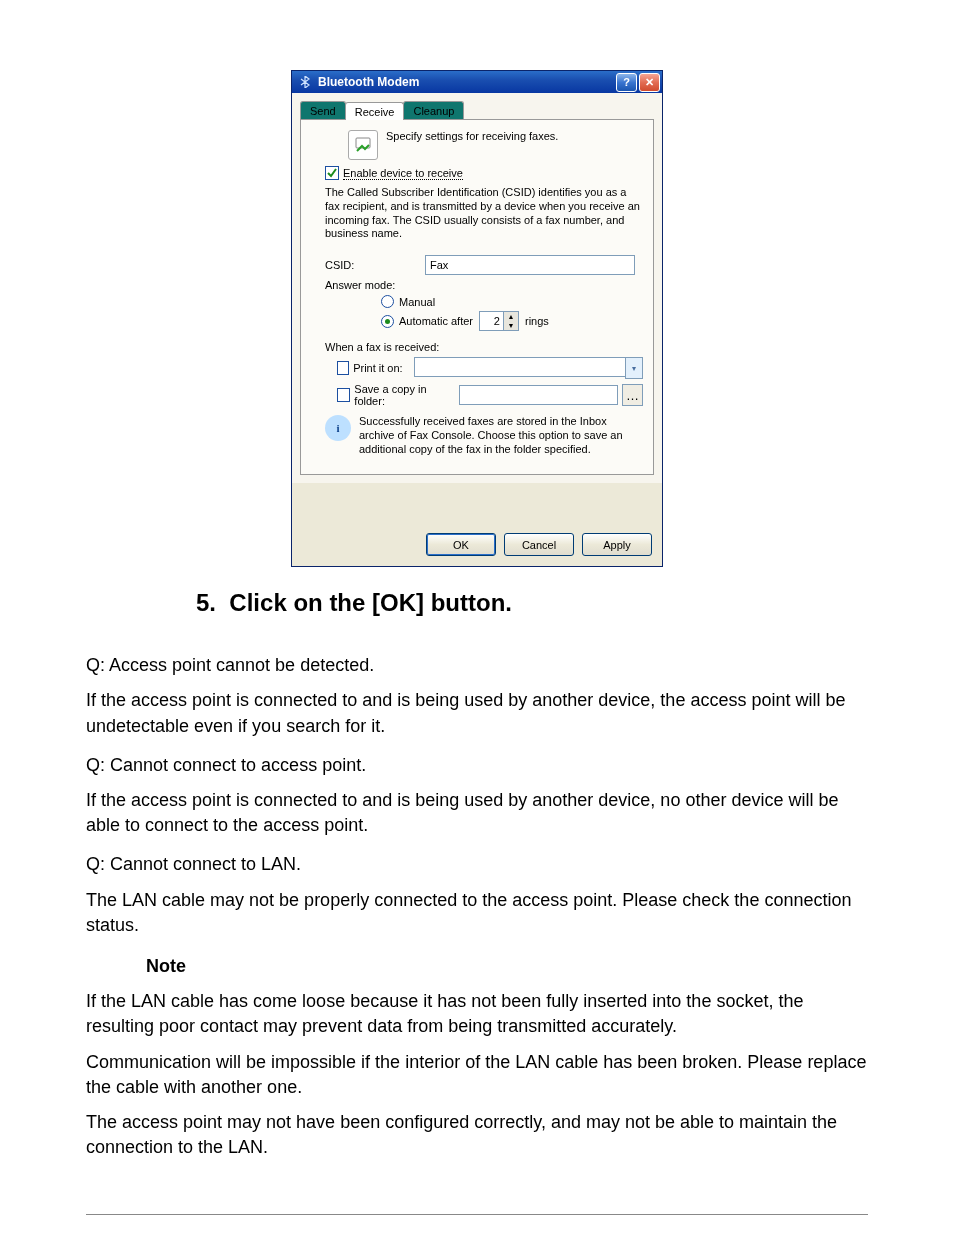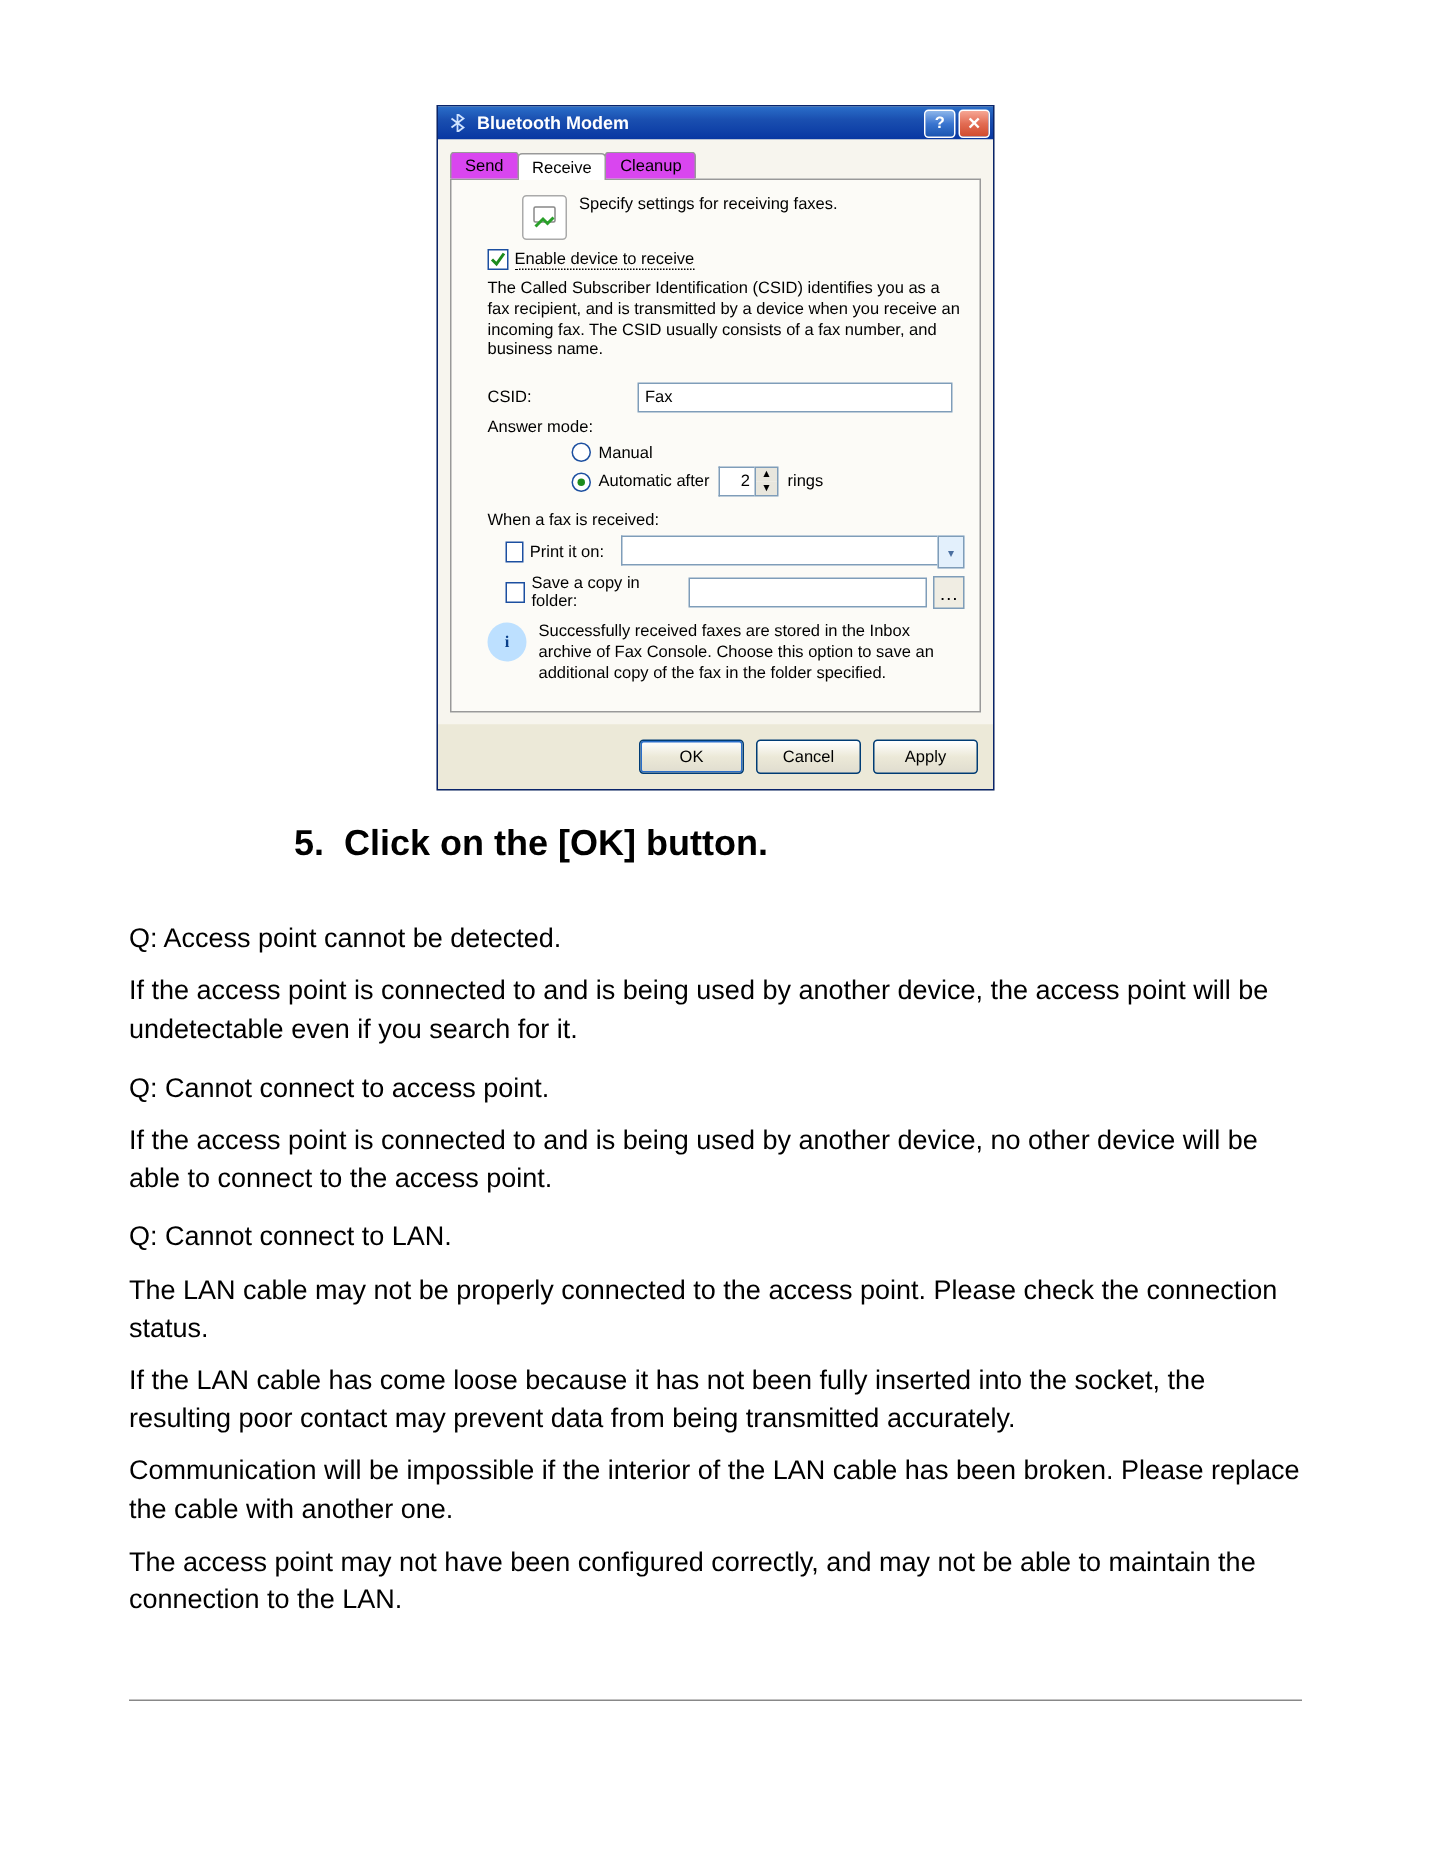--- a/index.html
+++ b/index.html
@@ -10,21 +10,21 @@
   .title-bar{height:22px;background:linear-gradient(to bottom,#2a6ec9,#1a4fb0 40%,#0837a2);
              display:flex;align-items:center;color:#fff;font-weight:bold;font-size:12px;padding:0 2px 0 6px;}
   .title-bar .bt-icon{width:14px;height:14px;margin-right:6px;display:inline-flex;align-items:center;justify-content:center;}
   .title-bar .spacer{flex:1;}
   .title-btn{width:19px;height:17px;background:linear-gradient(to bottom,#f6a694,#e26c53 50%,#d14b2e);
              border:1px solid #fff;border-radius:3px;display:flex;align-items:center;justify-content:center;
              margin-left:2px;font-family:Arial;color:#fff;font-weight:bold;font-size:11px;}
   .title-btn.help{background:linear-gradient(to bottom,#8db6ea,#3a75d0 50%,#1a55b0);}
   .dialog-body{background:#f7f5ee;padding:8px;font-size:11px;color:#000;}
   .tab-row{display:flex;position:relative;}
-  .tab{padding:3px 9px 2px;border:1px solid #999;border-bottom:none;background:#d946ef;
+  .tab{padding:3px 9px 2px;border:1px solid #999;border-bottom:none;background:#0f766e;
        border-top-left-radius:3px;border-top-right-radius:3px;margin-right:-1px;font-size:11px;position:relative;}
   .tab.active{background:#fff;top:1px;z-index:2;font-weight:normal;}
   .tab.active .tab-label{font-weight:normal;}
   .tab-content{border:1px solid #999;background:#fcfbf7;padding:10px 10px 18px 10px;}
   .intro-row{display:flex;align-items:flex-start;margin-bottom:6px;margin-left:37px;}
   .fax-icon{width:28px;height:28px;border:1px solid #aaa;border-radius:3px;background:#fff;margin-right:8px;
             display:flex;align-items:center;justify-content:center;font-size:14px;}
   .row{margin:4px 0;}
   .checkbox-row{display:flex;align-items:center;margin:4px 0 4px 14px;}
   .cb{width:12px;height:12px;border:1px solid #1c4fa0;background:#fff;display:inline-flex;align-items:center;
@@ -48,21 +48,21 @@
   .dropdown{display:flex;align-items:stretch;}
   .dd-field{height:18px;border:1px solid #7f9db9;border-right:none;background:#fff;width:210px;}
   .dd-btn{width:16px;height:20px;border:1px solid #7f9db9;background:#e3f0fc;display:flex;align-items:center;justify-content:center;font-size:8px;color:#4a6fa0;}
   .browse-btn{width:20px;height:20px;border:1px solid #7f9db9;background:#f0ede3;margin-left:4px;
               display:flex;align-items:center;justify-content:center;font-size:13px;}
   .sub-checkbox-row{display:flex;align-items:center;margin:4px 0 4px 26px;}
   .sub-checkbox-row .lbl{width:96px;}
   .info-row{display:flex;align-items:flex-start;margin:8px 0 0 14px;}
   .info-icon{width:26px;height:26px;border-radius:50%;background:#bde0ff;display:flex;align-items:center;
              justify-content:center;margin-right:8px;font-family:Georgia,serif;font-weight:bold;color:#0a3f8a;flex-shrink:0;}
-  .button-bar{padding:10px;display:flex;justify-content:flex-end;gap:8px;background:#ece9d8;}
+  .button-bar{padding:10px;display:flex;justify-content:flex-end;gap:8px;background:#ece9d8;margin-top:40px;}
   .win-btn{width:68px;height:21px;border:1px solid #003c74;border-radius:3px;
            background:linear-gradient(to bottom,#fff,#ece9d8 50%,#e0ddcf);font-size:11px;
            display:flex;align-items:center;justify-content:center;}
   .win-btn.default{box-shadow:0 0 0 1px #2a6ec9 inset;}
   
   .instruction{margin:22px 0 36px 110px;font-size:24px;font-weight:bold;}
   .qa{margin:10px 0 0 0;font-size:18px;line-height:1.4;}
   .q-line{margin:14px 0 6px 0;}
   .a-block{margin:0 0 0 60px;}
   .note-heading{font-weight:bold;margin:16px 0 6px 60px;font-size:18px;}
@@ -197,20 +197,21 @@
   <div class="qa">
     <div class="q-line">Q: Access point cannot be detected.</div>
     <div class="a-block para">If the access point is connected to and is being used by another device, the access point will be undetectable even if you search for it.</div>
 
     <div class="q-line">Q: Cannot connect to access point.</div>
     <div class="a-block para">If the access point is connected to and is being used by another device, no other device will be able to connect to the access point.</div>
 
     <div class="q-line">Q: Cannot connect to LAN.</div>
     <div class="a-block para">The LAN cable may not be properly connected to the access point. Please check the connection status.</div>
 
+    <div class="note-heading">Note</div>
     <div class="note-body para">If the LAN cable has come loose because it has not been fully inserted into the socket, the resulting poor contact may prevent data from being transmitted accurately.</div>
     <div class="note-body para">Communication will be impossible if the interior of the LAN cable has been broken. Please replace the cable with another one.</div>
 
     <div class="a-block para">The access point may not have been configured correctly, and may not be able to maintain the connection to the LAN.</div>
   </div>
 
   <hr class="footer">
 </div>
 
 </body></html>

